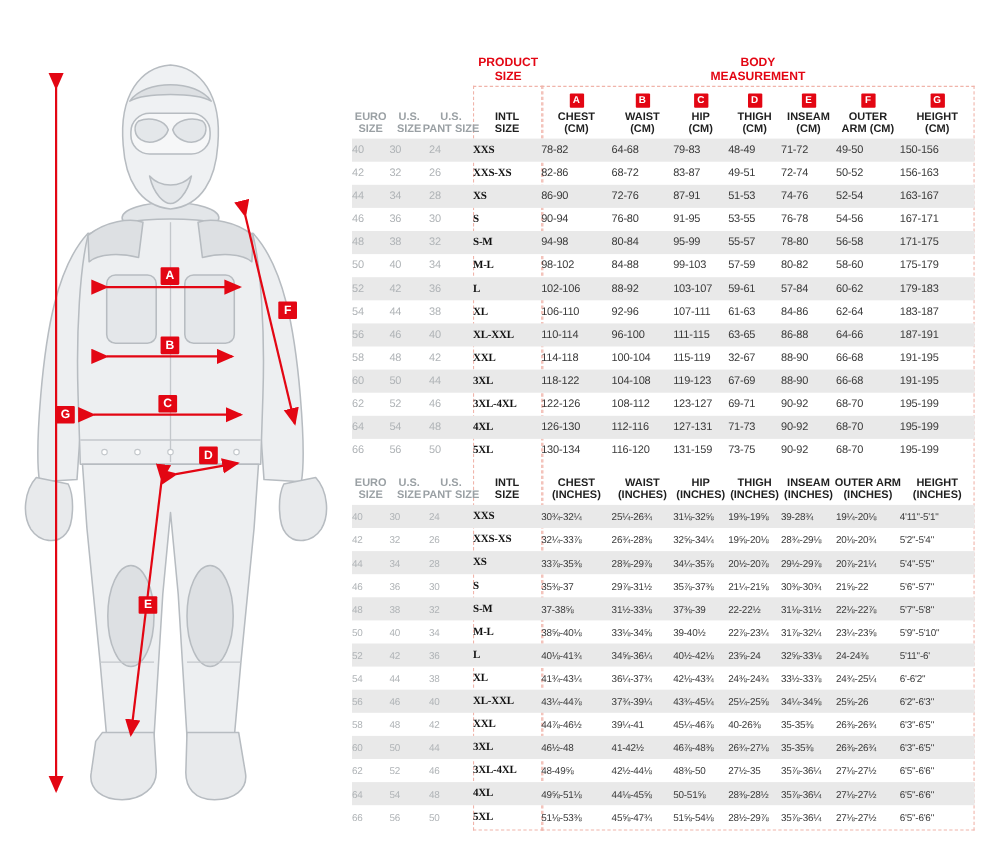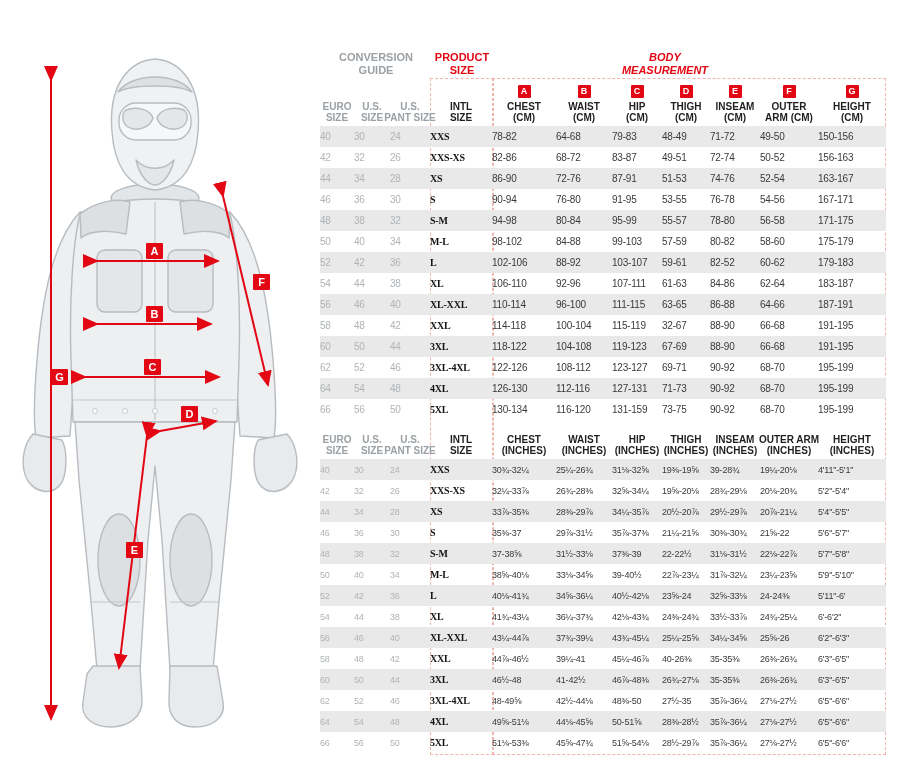--- a/index.html
+++ b/index.html
@@ -5,21 +5,21 @@
   html,body{margin:0;padding:0;background:#fff;}
   #wrap{position:relative;width:900px;height:782px;background:#fff;overflow:hidden;
         font-family:"Liberation Sans",sans-serif;-webkit-font-smoothing:antialiased;
         --cols:34px 36px 40px 62px 64px 56px 50px 48px 50px 58px 68px;}
   svg{display:block;}
   
   .sect{position:absolute;font-weight:bold;font-size:11px;line-height:1.15;text-align:center;}
   #title-conv{left:320px;top:51px;width:112px;color:#9aa0a4;}
   #title-conv span{display:inline-block;width:82px;}
   #title-prod{left:430px;top:51px;width:64px;color:#e30613;}
-  #title-body{left:468px;top:51px;width:394px;color:#e30613;font-style:italic;}
+  #title-body{left:492px;top:51px;width:394px;color:#e30613;}
   #title-body span{display:inline-block;width:100px;}
   
   .dashbox{position:absolute;border:1px dashed #f0b4aa;box-sizing:border-box;}
   #dash-intl{left:430px;top:78px;width:64px;height:677px;}
   #dash-meas{left:492px;top:78px;width:394px;height:677px;}
   
   .thead{position:absolute;left:320px;width:566px;display:grid;grid-template-columns:var(--cols);
          align-items:end;box-sizing:border-box;}
   #cm-header{top:80px;height:46px;padding-bottom:3px;}
   #in-header{top:421px;height:38px;padding-bottom:3px;}
@@ -116,21 +116,20 @@
   </svg>
 
   <div class="mlabel" style="left:146px;top:243px;">A</div>
   <div class="mlabel" style="left:146px;top:306px;">B</div>
   <div class="mlabel" style="left:144px;top:359px;">C</div>
   <div class="mlabel" style="left:181px;top:406px;">D</div>
   <div class="mlabel" style="left:126px;top:542px;">E</div>
   <div class="mlabel" style="left:253px;top:274px;">F</div>
   <div class="mlabel" style="left:51px;top:369px;">G</div>
 
-  <div class="sect" id="title-conv"><span>CONVERSION GUIDE</span></div>
   <div class="sect" id="title-prod">PRODUCT SIZE</div>
   <div class="sect" id="title-body"><span>BODY MEASUREMENT</span></div>
 
   <div class="dashbox" id="dash-intl"></div>
   <div class="dashbox" id="dash-meas"></div>
 
   <div class="thead" id="cm-header">
       <div class="hcell c0">
         <div class="hline">EURO</div>
         <div class="hline">SIZE</div>
@@ -264,21 +263,21 @@
       </div>
       <div class="trow">
         <div class="cell c0">52</div>
         <div class="cell c1">42</div>
         <div class="cell c2">36</div>
         <div class="cell c3">L</div>
         <div class="cell c4">102-106</div>
         <div class="cell c5">88-92</div>
         <div class="cell c6">103-107</div>
         <div class="cell c7">59-61</div>
-        <div class="cell c8">82-52</div>
+        <div class="cell c8">57-84</div>
         <div class="cell c9">60-62</div>
         <div class="cell c10">179-183</div>
       </div>
       <div class="trow">
         <div class="cell c0">54</div>
         <div class="cell c1">44</div>
         <div class="cell c2">38</div>
         <div class="cell c3">XL</div>
         <div class="cell c4">106-110</div>
         <div class="cell c5">92-96</div>

